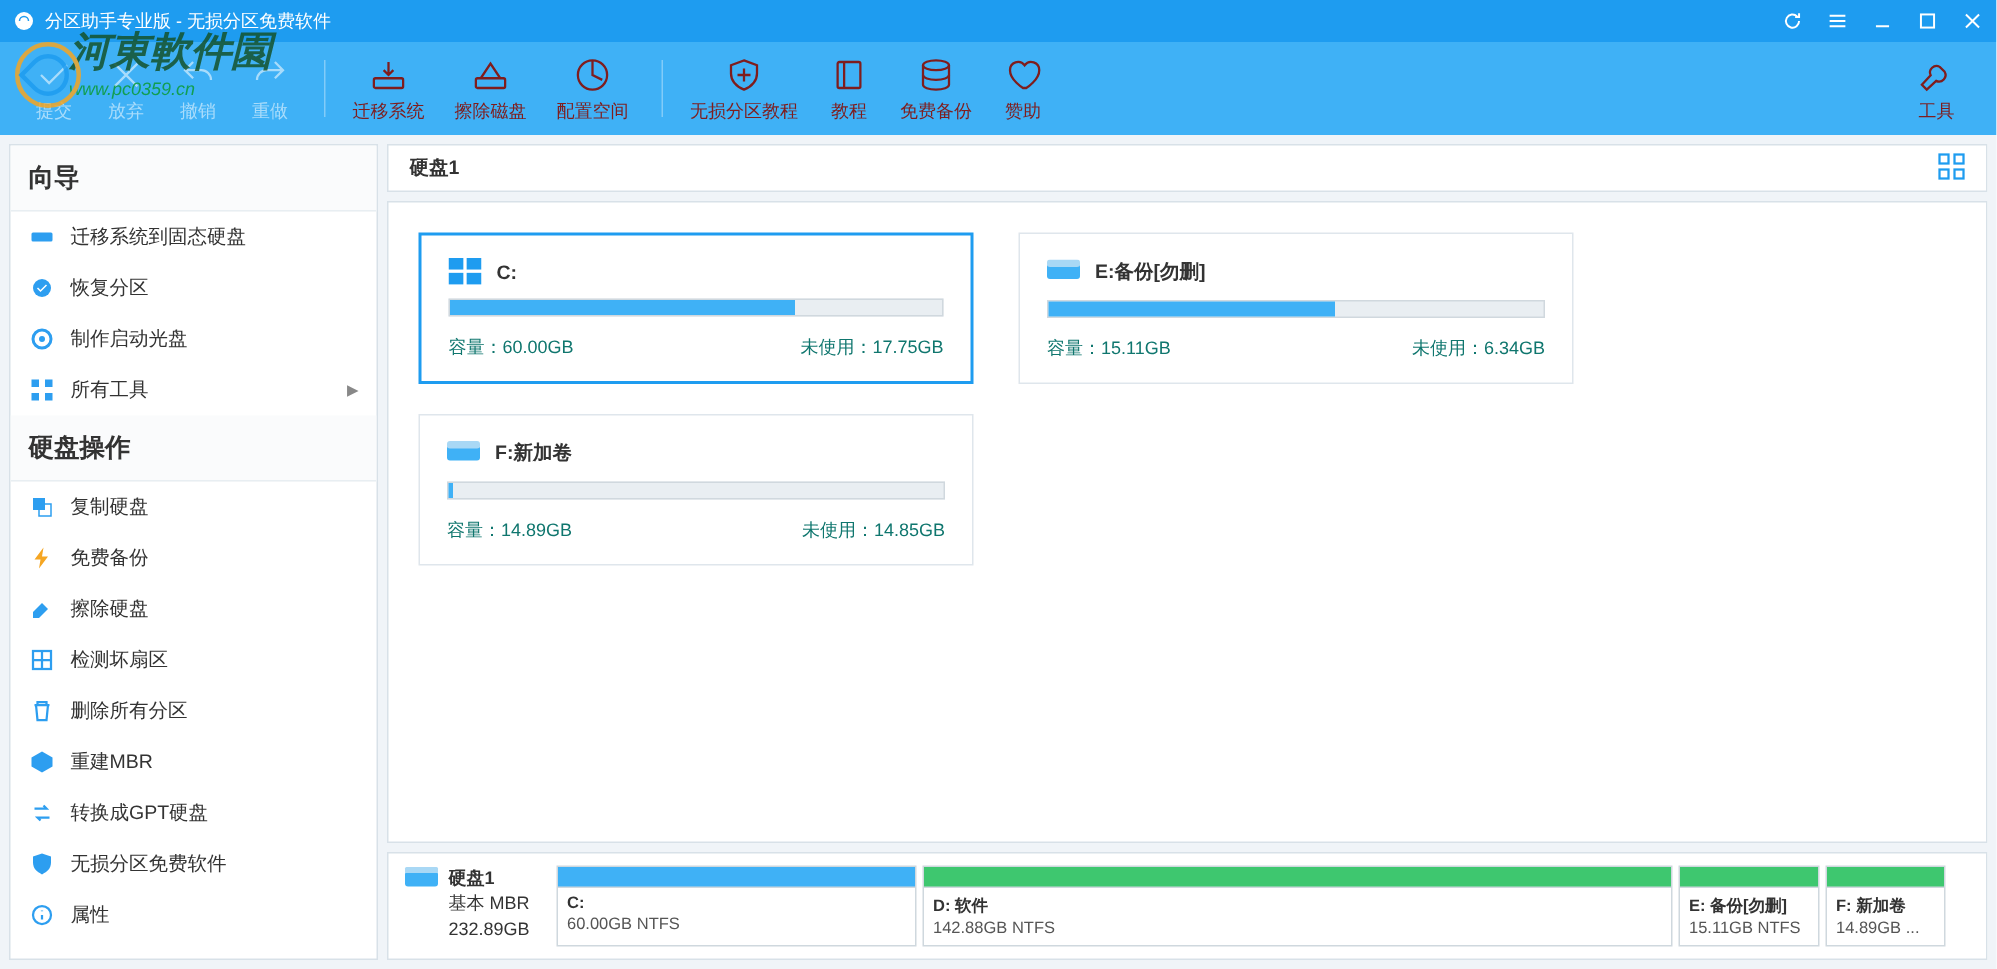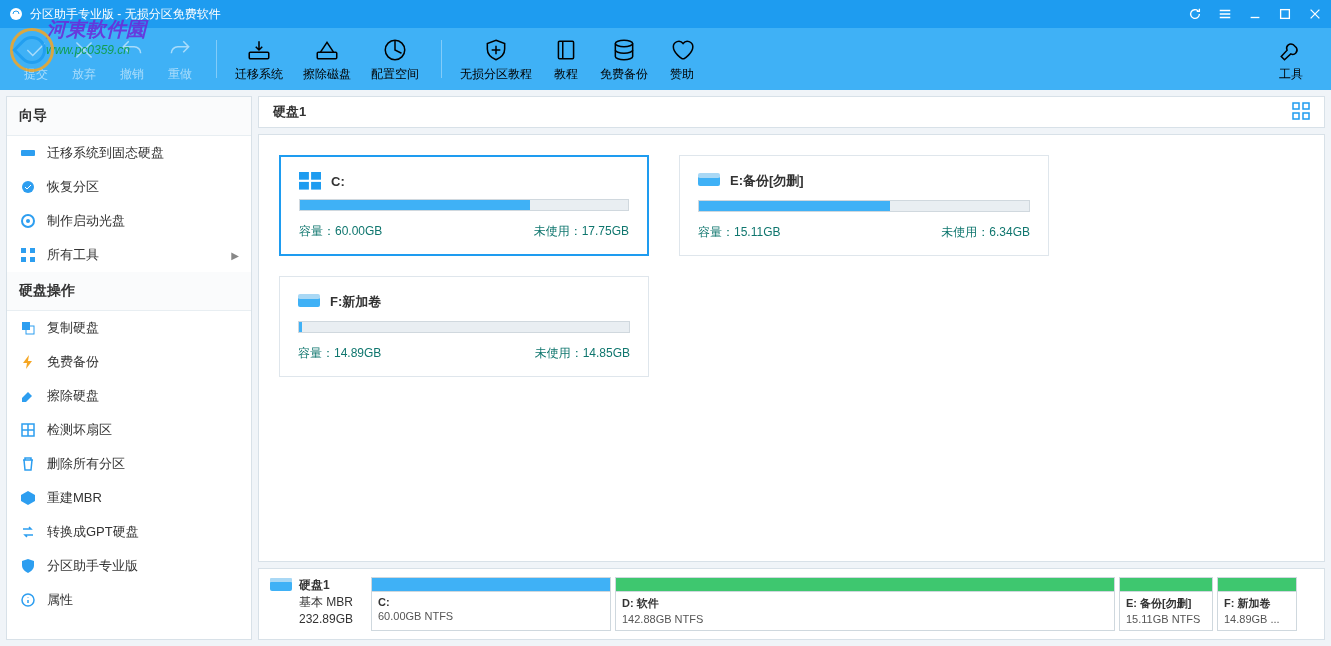--- a/index.html
+++ b/index.html
@@ -8,33 +8,33 @@
   
   .titlebar { height: 28px; background: #1e9cf0; display: flex; align-items: center; padding: 0 8px; color: #fff; font-size: 12px; }
   .titlebar .app-icon { width: 16px; height: 16px; margin-right: 6px; }
   .titlebar .title-text { flex: 1; }
   .titlebar .win-btns { display: flex; gap: 14px; }
   .titlebar .win-btn { width: 16px; height: 16px; display: flex; align-items: center; justify-content: center; cursor: pointer; }
   .titlebar .win-btn svg { width: 14px; height: 14px; stroke: #fff; fill: none; stroke-width: 1.5; }
   
   
   .toolbar { height: 62px; background: #3fb1f6; display: flex; align-items: center; padding: 0 14px; }
-  .tb-item { display: flex; flex-direction: column; align-items: center; color: #000000; font-size: 12px; padding: 4px 8px; margin-right: 4px; cursor: pointer; }
+  .tb-item { display: flex; flex-direction: column; align-items: center; color: #7f1d1d; font-size: 12px; padding: 4px 8px; margin-right: 4px; cursor: pointer; }
   .tb-item.disabled { color: rgba(255,255,255,0.55); cursor: default; }
   .tb-item .tb-icon { width: 28px; height: 28px; display: flex; align-items: center; justify-content: center; margin-bottom: 2px; }
   .tb-item .tb-icon svg { width: 26px; height: 26px; stroke: currentColor; fill: none; stroke-width: 1.4; }
   .tb-sep { width: 1px; height: 38px; background: rgba(255,255,255,0.35); margin: 0 10px; }
   .tb-spacer { flex: 1; }
   
   
   .main { display: flex; height: calc(646px - 28px - 62px); }
   
   
   .sidebar { width: 246px; background: #fff; border: 1px solid #d8e1e8; margin: 6px 0 6px 6px; overflow-y: auto; }
-  .side-header { font-weight: bold; font-size: 14px; padding: 10px 12px; background: #fafbfc; border-bottom: 1px solid #e8eef2; }
+  .side-header { font-weight: bold; font-size: 17px; padding: 10px 12px; background: #fafbfc; border-bottom: 1px solid #e8eef2; }
   .side-item { display: flex; align-items: center; padding: 8px 12px; cursor: pointer; font-size: 13px; color: #333; }
   .side-item .s-icon { width: 18px; height: 18px; margin-right: 10px; display: flex; align-items: center; justify-content: center; color: #2d9ef0; }
   .side-item .s-icon svg { width: 16px; height: 16px; }
   .side-item .arrow { margin-left: auto; color: #888; font-size: 10px; }
   
   
   .content { flex: 1; display: flex; flex-direction: column; margin: 6px 6px 6px 6px; overflow: hidden; }
   .disk-header { height: 32px; background: #fff; border: 1px solid #d8e1e8; display: flex; align-items: center; padding: 0 14px; font-size: 13px; font-weight: bold; margin-bottom: 6px; }
   .disk-header .view-btn { margin-left: auto; color: #1e9cf0; cursor: pointer; }
   
@@ -55,21 +55,21 @@
   .dm-info .dm-text { font-size: 12px; line-height: 1.4; }
   .dm-info .dm-text .t1 { font-weight: bold; }
   .dm-seg { border: 1px solid #cfd8de; display: flex; flex-direction: column; padding: 0; font-size: 11px; overflow: hidden; }
   .dm-seg .seg-bar { height: 14px; background: #3ec76f; border-bottom: 1px solid #cfd8de; }
   .dm-seg .seg-bar.sel { background: #3fb1f6; }
   .dm-seg .seg-body { padding: 4px 6px; }
   .dm-seg .seg-label { font-weight: bold; }
   .dm-seg .seg-sub { color: #555; margin-top: 2px; }
   
   .watermark { position: absolute; top: 16px; left: 6px; pointer-events: none; opacity: 0.85; }
-  .watermark .wm-txt { color: #6d28d9; font-weight: bold; font-size: 20px; font-style: italic; }
+  .watermark .wm-txt { color: #14532d; font-weight: bold; font-size: 27px; font-style: italic; }
   .watermark .wm-url { color: #0b9b36; font-size: 12px; font-style: italic; }
   .wm-circle { position: absolute; width: 44px; height: 44px; border-radius: 50%; border: 3px solid #f5a623; top: 12px; left: 4px; display:flex;align-items:center;justify-content:center;}
   .wm-circle::before{content:"";width:22px;height:22px;border:3px solid #1e9cf0;border-radius:50% 50% 50% 0;transform:rotate(45deg);}
 </style>
 </head>
 <body>
 
 <div class="titlebar">
   <span class="app-icon">
     <svg viewBox="0 0 16 16">
@@ -317,21 +317,21 @@
           </svg>
         </span>
       <span>转换成GPT硬盘</span>
     </div>
     <div class="side-item">
       <span class="s-icon">
           <svg viewBox="0 0 16 16" fill="currentColor">
             <path d="M8 1l6 2v4c0 4-2.5 6-6 8-3.5-2-6-4-6-8V3z"></path>
           </svg>
         </span>
-      <span>分区助手专业版</span>
+      <span>无损分区免费软件</span>
     </div>
     <div class="side-item">
       <span class="s-icon">
           <svg viewBox="0 0 16 16" fill="none" stroke="currentColor" stroke-width="1.5">
             <circle cx="8" cy="8" r="6"></circle>
             <path d="M8 5v.5M8 8v3"></path>
           </svg>
         </span>
       <span>属性</span>
     </div>

